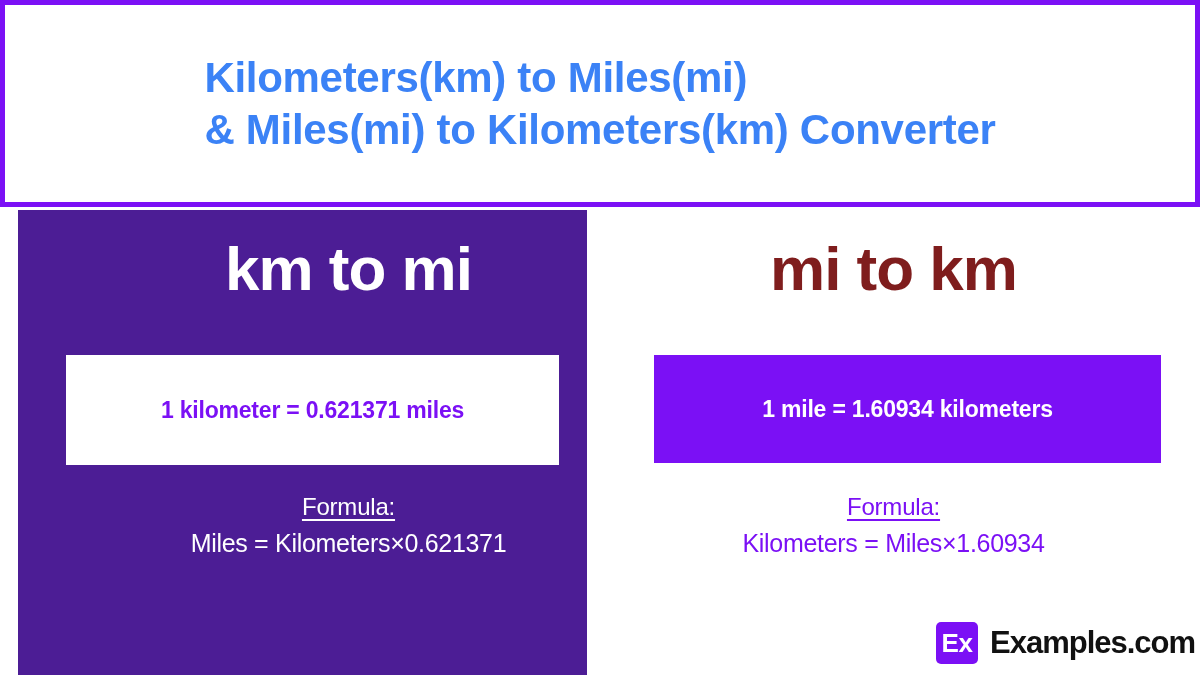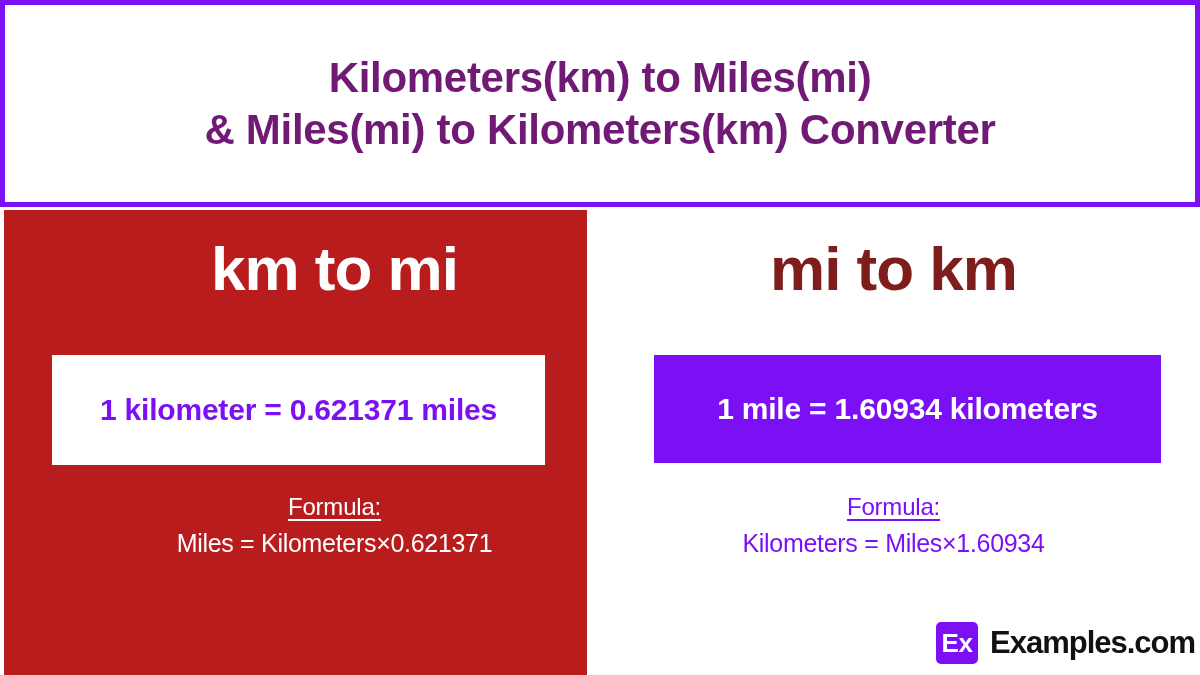--- a/index.html
+++ b/index.html
@@ -28,39 +28,38 @@
     width: 1200px;
     height: 207px;
     box-sizing: border-box;
     border: 5px solid #7B10F5;
     background: #ffffff;
     display: flex;
     align-items: center;
     justify-content: center;
   }
   .header-title {
-    color: #701a75;
+    color: #3b82f6;
     font-family: "Liberation Sans", sans-serif;
     font-weight: bold;
     font-size: 42px;
     line-height: 1.22;
-    text-align: center;
     letter-spacing: -0.3px;
     white-space: pre-line;
     padding: 0 20px;
   }
 
   
   .panel-left {
     position: absolute;
-    left: 4px;
+    left: 18px;
     top: 210px;
     width: 661px;
     height: 465px;
-    background: #b91c1c;
+    background: #4c1d95;
   }
   .panel-right {
     position: absolute;
     left: 587px;
     top: 210px;
     width: 613px;
     height: 465px;
     background: #ffffff;
   }
 
@@ -81,21 +80,21 @@
 
   
   .value-box {
     position: absolute;
     display: flex;
     align-items: center;
     justify-content: center;
     text-align: center;
     font-family: "Liberation Sans", sans-serif;
     font-weight: bold;
-    font-size: 30px;
+    font-size: 23px;
     letter-spacing: -0.2px;
   }
   .value-box-left {
     left: 48px;
     top: 145px;
     width: 493px;
     height: 110px;
     background: #ffffff;
     color: #7B10F5;
   }

